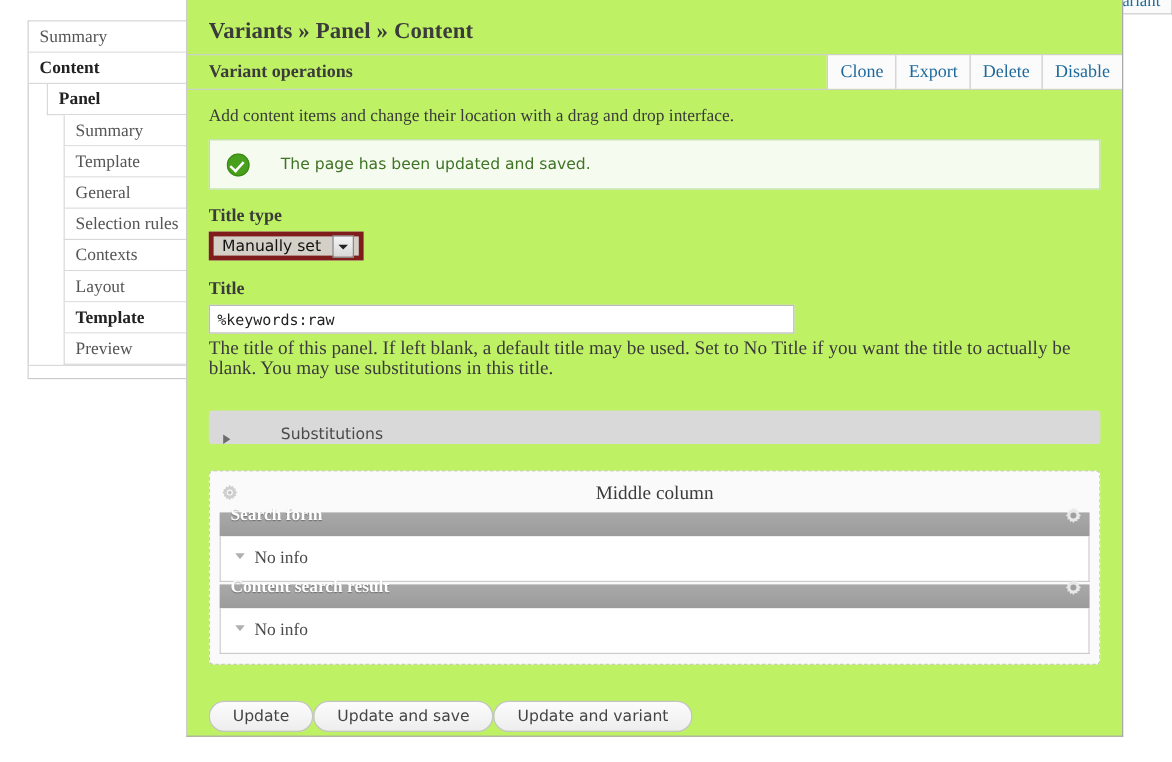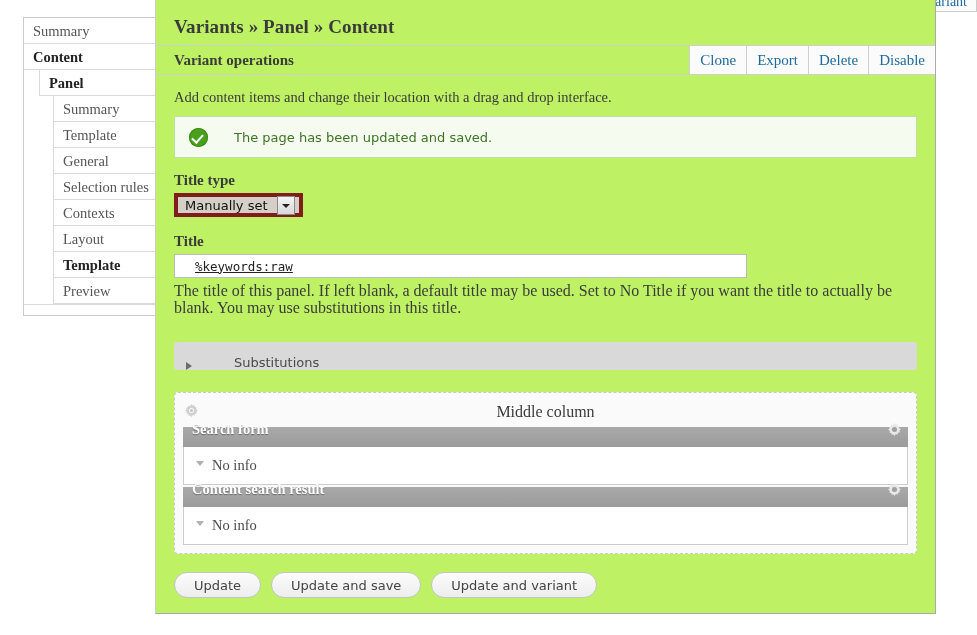--- a/index.html
+++ b/index.html
@@ -217,31 +217,30 @@
   .select-arrow::after {
     content: "";
     position: absolute;
     left: 4px; top: 7px;
     width: 0; height: 0;
     border-left: 4px solid transparent;
     border-right: 4px solid transparent;
     border-top: 4px solid #222222;
   }
   .text-input {
-    width: 573px;
+    width: 488px;
     height: 24px;
     border: 1px solid #bbbbbb;
     background: #ffffff;
     font-family: "DejaVu Sans Mono", monospace;
     font-size: 12.5px;
     color: #222222;
-    padding: 0 20px;
+    padding: 0 6px;
     box-sizing: border-box;
     display: block;
-    text-decoration: underline;
   }
   .help-text {
     font-family: "Liberation Serif", serif;
     font-size: 16px;
     color: #3b3b3b;
     line-height: 17px;
     padding-top: 4px;
     width: 742px;
   }
 
@@ -339,23 +338,22 @@
     margin-top: -4px;
   }
   .pane-info {
     font-family: "Liberation Serif", serif;
     font-size: 14.5px;
     color: #4a4a4a;
   }
 
   
   .btn-row {
-    margin-top: 18px;
-    display: flex;
-    gap: 10px;
+    margin-top: 30px;
+    display: flex;
   }
   .btn {
     background: linear-gradient(#fcfcfc, #ededed);
     border: 1px solid #c4c4c4;
     border-radius: 14px;
     height: 26px;
     padding: 0 19px;
     font-family: "DejaVu Sans", sans-serif;
     font-size: 13px;
     color: #444444;

